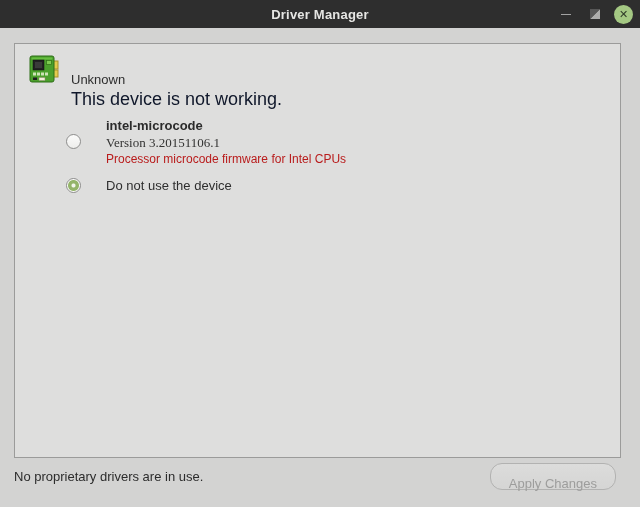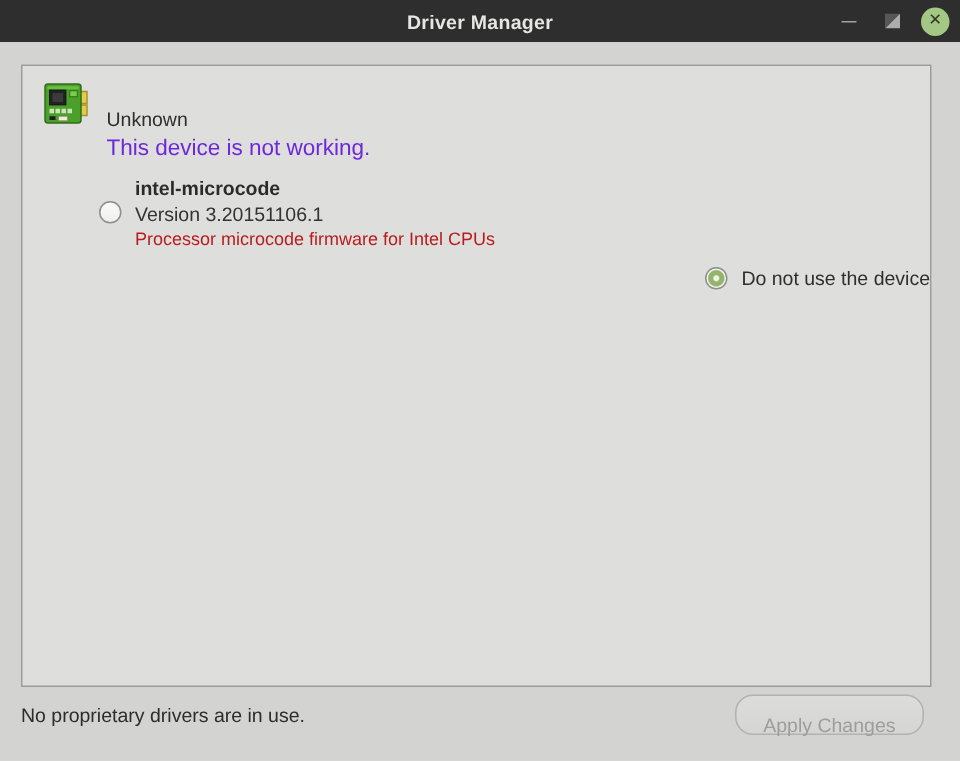--- a/index.html
+++ b/index.html
@@ -48,42 +48,42 @@
   .panel {
     position: absolute; left: 14px; top: 15px; width: 607px; height: 415px;
     background: var(--panel-bg, #dededd);
     border: 1px solid #9b9b9a;
   }
 
   .device-row { display: flex; gap: 11px; padding: 9px 0 0 13px; }
   .device-icon { width: 32px; height: 32px; flex: 0 0 32px; }
   .device-header { padding-top: 1px; }
   .device-name { font-size: 13px; color: #2e2e2e; line-height: 16px; margin-top: 18px; }
-  .device-status { font-size: 15px; color: #6d28d9; line-height: 14px; margin-top: 4px; }
+  .device-status { font-size: 18px; color: #0f172a; line-height: 14px; margin-top: 4px; }
 
   .options { margin-left: 51px; margin-top: 12px; }
-  .option { display: flex; gap: 9px; }
+  .option { display: flex; gap: 25px; }
   .option + .option { margin-top: 12px; }
-  .option-2 { align-items: center; justify-content: flex-end; }
+  .option-2 { align-items: center; }
 
   .radio {
     width: 15px; height: 15px; flex: 0 0 15px; border-radius: 50%;
     border: 1px solid #8e8e8d;
     background: linear-gradient(#fbfbfa, #eeeeec);
   }
   .option-1 .radio { margin-top: 16px; }
   .radio.checked {
     background: radial-gradient(circle at 50% 50%,
       #f2f5ec 0px, #f2f5ec 1.5px,
       var(--accent-green, #94b46a) 2.5px, var(--accent-green, #94b46a) 5px,
       #fbfbfa 6px);
   }
 
   .opt-name { font-size: 13px; font-weight: bold; color: #2b2b2b; line-height: 15px; }
-  .opt-version { font-size: 13px; color: #333332; line-height: 16px; margin-top: 2px; }
+  .opt-version { font-size: 13px; color: #333332; line-height: 16px; margin-top: 2px; font-family: Liberation Serif, serif; }
   .opt-desc { font-size: 12px; color: #b91c1c; line-height: 13px; margin-top: 2px; }
   .opt-label { font-size: 13px; color: #2e2e2e; line-height: 15px; }
 
   
   .footer {
     position: absolute; left: 0; right: 0; bottom: 0; height: 61px;
     display: flex; align-items: center;
     padding: 0 24px 0 14px;
     gap: 36px;
   }

